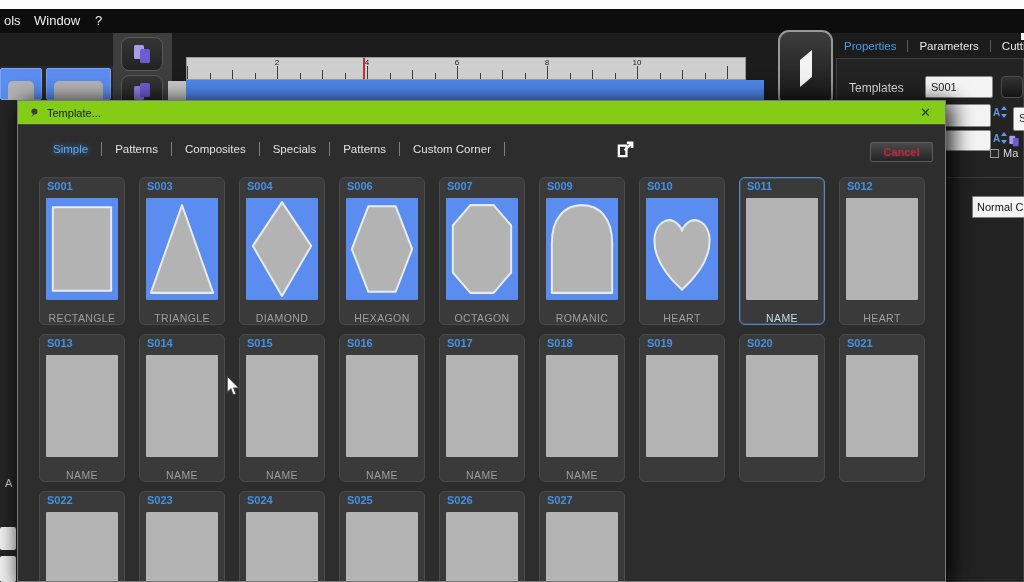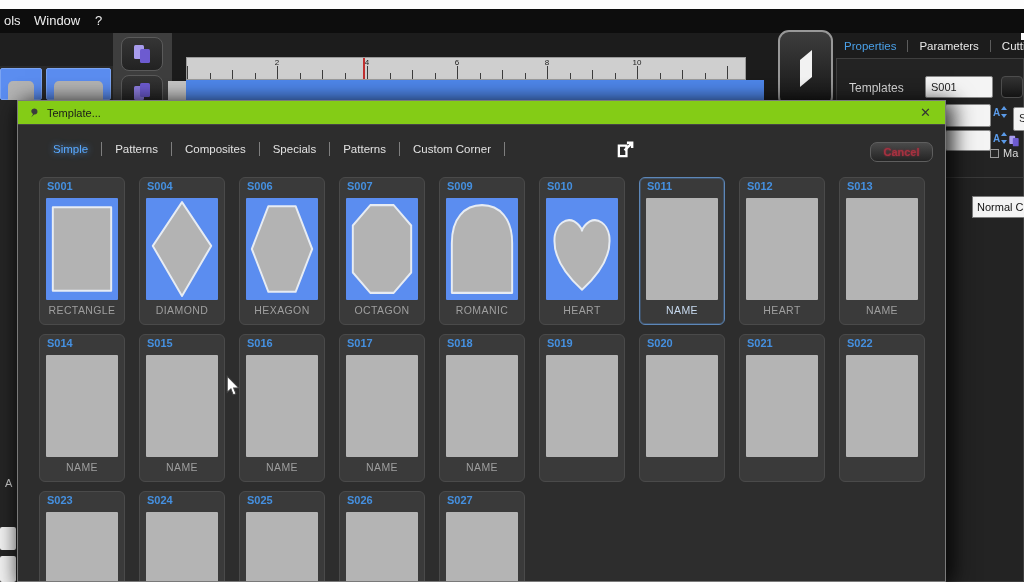--- a/index.html
+++ b/index.html
@@ -66,36 +66,36 @@
   .dlg-title{position:absolute;left:0;top:0;width:100%;height:23px;background:#84cc16;
     display:flex;align-items:center;padding:0 10px;}
   .dlg-title-text{font-size:11px;color:#1a1a1a;margin-left:6px;}
   .dlg-close{margin-left:auto;font-size:13px;color:#333;line-height:23px;padding:0 4px;cursor:default;}
   .dlg-body{position:absolute;left:0;top:23px;right:0;bottom:0;background:#2d2d2d;border-top:1px solid #454545;}
   .dlg-tabs{position:absolute;left:34px;top:16px;display:flex;align-items:center;font-size:11.5px;color:#e2e2e2;}
   .dtab{padding:2px 1px;}
   .dtab.active{color:var(--tab-active-blue,#59a9ff);text-shadow:0 0 7px rgba(90,170,255,.85);}
   .dtab-sep{width:1px;height:14px;background:#7e7e7e;margin:0 12px;}
   .export-btn{position:absolute;left:596px;top:13px;width:22px;height:22px;display:flex;align-items:center;justify-content:center;}
-  .cancel-btn{position:absolute;right:12px;top:17px;width:63px;height:20px;border-radius:7px;
+  .cancel-btn{position:absolute;right:12px;top:17px;width:63px;height:20px;border-radius:2px;
     border:1px solid #5e5e5e;background:linear-gradient(#4a4a4a,#242424);
     color:var(--cancel-red,#a53240);font-size:11px;font-weight:bold;text-align:center;line-height:18px;
     text-shadow:0 0 2px rgba(170,40,60,.9);}
 
   
   .grid{position:absolute;left:21px;top:52px;width:886px;display:grid;
     grid-template-columns:repeat(9,86px);column-gap:14px;row-gap:9px;}
   .card{width:86px;height:148px;background:#3a3a3a;border:1px solid #4a4a4a;border-radius:6px;padding-top:2px;}
   .card.hovered{border-color:#5d87b8;box-shadow:0 0 0 1px rgba(70,110,160,.45) inset;}
   .card .code{height:17px;padding-left:7px;font-size:11px;font-weight:bold;color:var(--accent-blue,#4590e0);}
   .card .img{height:102px;margin:1px 6px 0;border-radius:1px;}
   .card .img.blue{background:var(--selection-blue,#5b8df0);}
   .card .img.gray{background:#b4b4b4;}
   .card .img svg{display:block;width:100%;height:100%;}
-  .card .lbl{margin-top:4px;height:16px;text-align:center;font-size:10.5px;letter-spacing:.4px;color:#9f9f9f;}
+  .card .lbl{margin-top:12px;height:16px;text-align:center;font-size:10.5px;letter-spacing:.4px;color:#9f9f9f;}
   .card.hovered .lbl{color:#c9dbf0;}
 
   .cursor{position:absolute;z-index:60;}
 </style>
 </head>
 <body>
 
 <div class="screen">
 
   <div class="white-strip"></div>
@@ -262,20 +262,31 @@
     <div class="img blue">
               <svg viewBox="0 0 74 100" preserveAspectRatio="none">
                 <g fill="#b3b3b3" stroke="#e7ecf3" stroke-width="2" stroke-linejoin="round">
                   <rect x="7" y="9" width="60" height="82"></rect>
                 </g>
               </svg>
             </div>
     <div class="lbl">RECTANGLE</div>
   </div>
           <div class="card">
+    <div class="code">S003</div>
+    <div class="img blue">
+              <svg viewBox="0 0 74 100" preserveAspectRatio="none">
+                <g fill="#b3b3b3" stroke="#e7ecf3" stroke-width="2" stroke-linejoin="round">
+                  <polygon points="37,7 69,93 5,93"></polygon>
+                </g>
+              </svg>
+            </div>
+    <div class="lbl">TRIANGLE</div>
+  </div>
+          <div class="card">
     <div class="code">S004</div>
     <div class="img blue">
               <svg viewBox="0 0 74 100" preserveAspectRatio="none">
                 <g fill="#b3b3b3" stroke="#e7ecf3" stroke-width="2" stroke-linejoin="round">
                   <polygon points="37,4 67,47 37,96 7,47"></polygon>
                 </g>
               </svg>
             </div>
     <div class="lbl">DIAMOND</div>
   </div>

